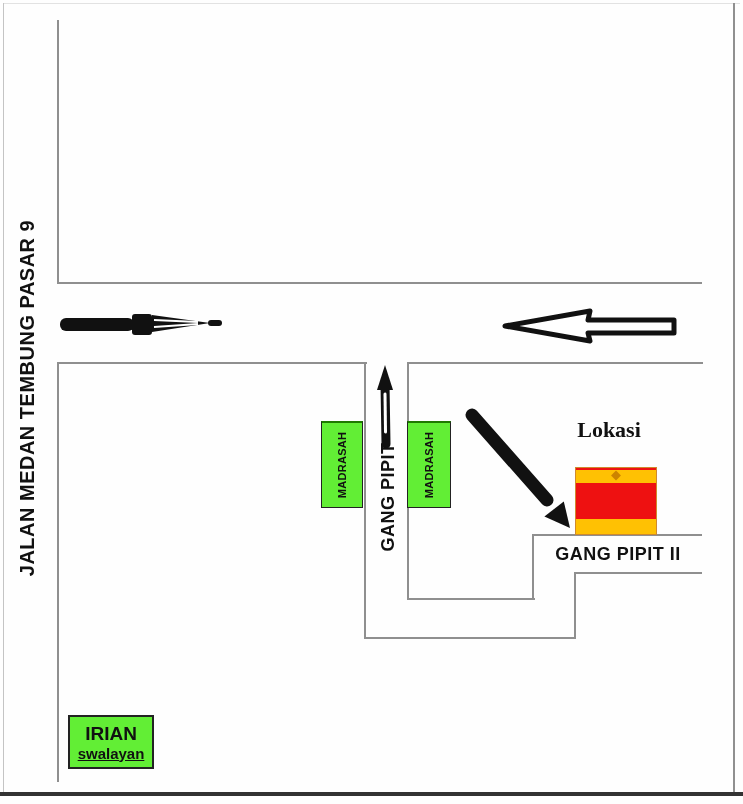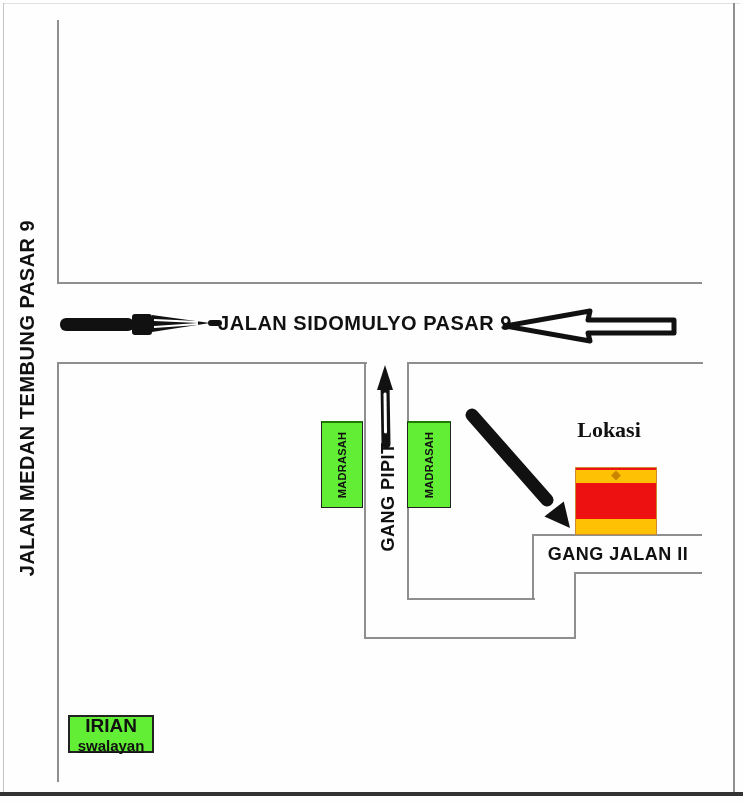--- a/index.html
+++ b/index.html
@@ -31,21 +31,21 @@
   
   .box { position:absolute; box-sizing:border-box; }
   .madrasah {
     background:var(--green); width:42px; height:87px; top:421px;
     border:1px solid #222; border-top:2px solid #1e7a00;
   }
   .m-left  { left:321px; }
   .m-right { left:407px; width:44px; }
   .madrasah-lbl { left:50%; top:50%; font-size:11px; letter-spacing:.3px; }
   .irian {
-    left:68px; top:715px; width:86px; height:38px;
+    left:68px; top:715px; width:86px; height:54px;
     background:var(--green); border:2px solid #222;
     display:flex; flex-direction:column; align-items:center; justify-content:center; gap:3px;
   }
   .irian .big   { font-weight:bold; font-size:19px; color:var(--ink); line-height:1; }
   .irian .small { font-weight:bold; font-size:15px; color:var(--ink); line-height:1;text-decoration:underline; }
   .marker {
     left:575px; top:467px; width:82px; height:68px;
     background:var(--marker-red); border:1px solid #cf8a2d;
   }
   .band { position:absolute; left:0; right:0; background:var(--band-orange); }
@@ -76,23 +76,22 @@
   <div class="ln" style="left:364px;top:362px;width:2px;height:276px"></div>
   <div class="ln" style="left:407px;top:362px;width:2px;height:238px"></div>
   <div class="ln" style="left:407px;top:598px;width:128px;height:2px"></div>
   <div class="ln" style="left:532px;top:534px;width:2px;height:66px"></div>
   <div class="ln" style="left:532px;top:534px;width:170px;height:2px"></div>
   <div class="ln" style="left:574px;top:572px;width:128px;height:2px"></div>
   <div class="ln" style="left:574px;top:572px;width:2px;height:67px"></div>
   <div class="ln" style="left:364px;top:637px;width:212px;height:2px"></div>
 
   <div class="lbl rot main-street-v">JALAN MEDAN TEMBUNG PASAR 9</div>
-  <div class="lbl main-street-h">JALAN SIDOMULYO PASAR 9</div>
   <div class="lbl rot gang-pipit">GANG PIPIT</div>
-  <div class="lbl gang-pipit-ii">GANG JALAN II</div>
+  <div class="lbl gang-pipit-ii">GANG PIPIT II</div>
 
   <div class="lbl lokasi-title">Lokasi</div>
 
   <div class="box madrasah m-left">
     <span class="lbl rot madrasah-lbl">MADRASAH</span>
   </div>
   <div class="box madrasah m-right">
     <span class="lbl rot madrasah-lbl">MADRASAH</span>
   </div>
 

